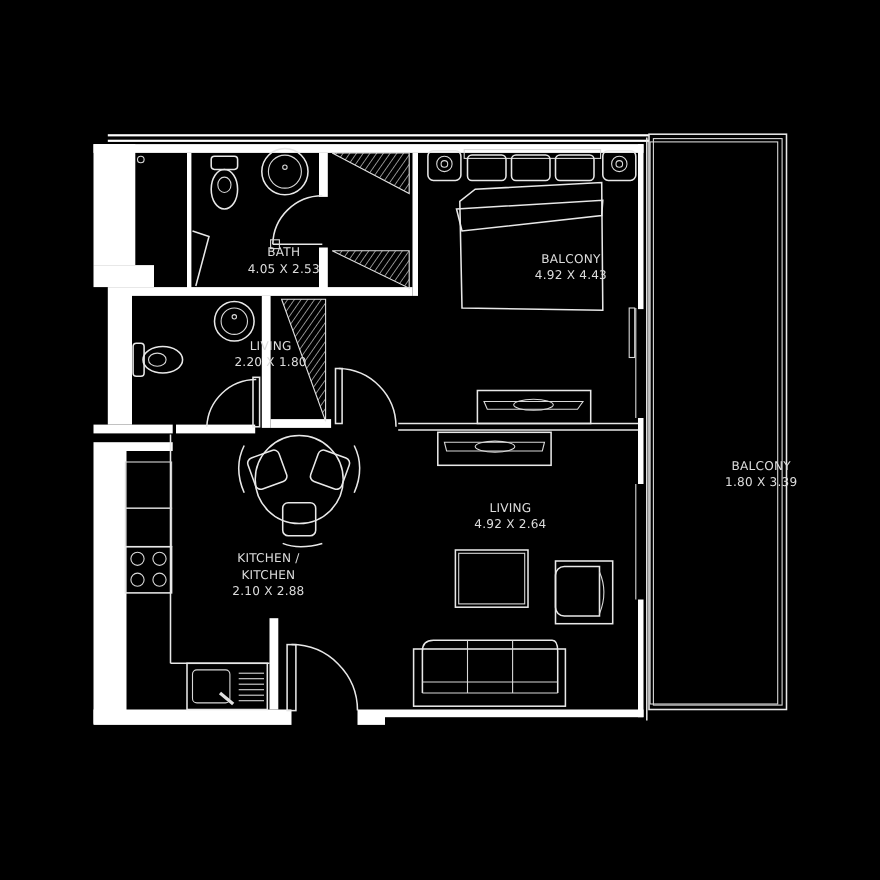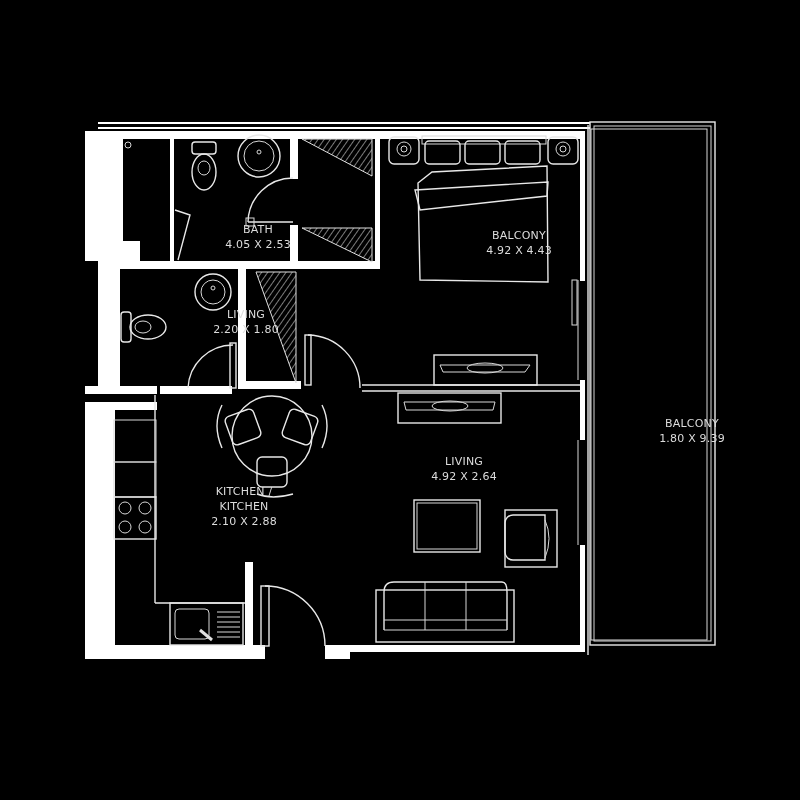--- a/index.html
+++ b/index.html
@@ -205,27 +205,27 @@
 <div class="label" style="left:432px; top:228px; width:94px;">
   <span>BALCONY</span>
   <span>4.92 X 4.43</span>
 </div>
 
 <div class="label" style="left:162px; top:307px; width:88px;">
   <span>LIVING</span>
   <span>2.20 X 1.80</span>
 </div>
 
-<div class="label" style="left:160px; top:484px; width:88px;">
+<div class="label" style="left:160px; top:500px; width:88px;">
   <span>KITCHEN /</span>
   <span>KITCHEN</span>
   <span>2.10 X 2.88</span>
 </div>
 
 <div class="label" style="left:377px; top:454px; width:94px;">
   <span>LIVING</span>
   <span>4.92 X 2.64</span>
 </div>
 
 <div class="label" style="left:606px; top:416px; width:92px;">
   <span>BALCONY</span>
-  <span>1.80 X 9.39</span>
+  <span>1.80 X 3.39</span>
 </div>
 
 </body></html>

